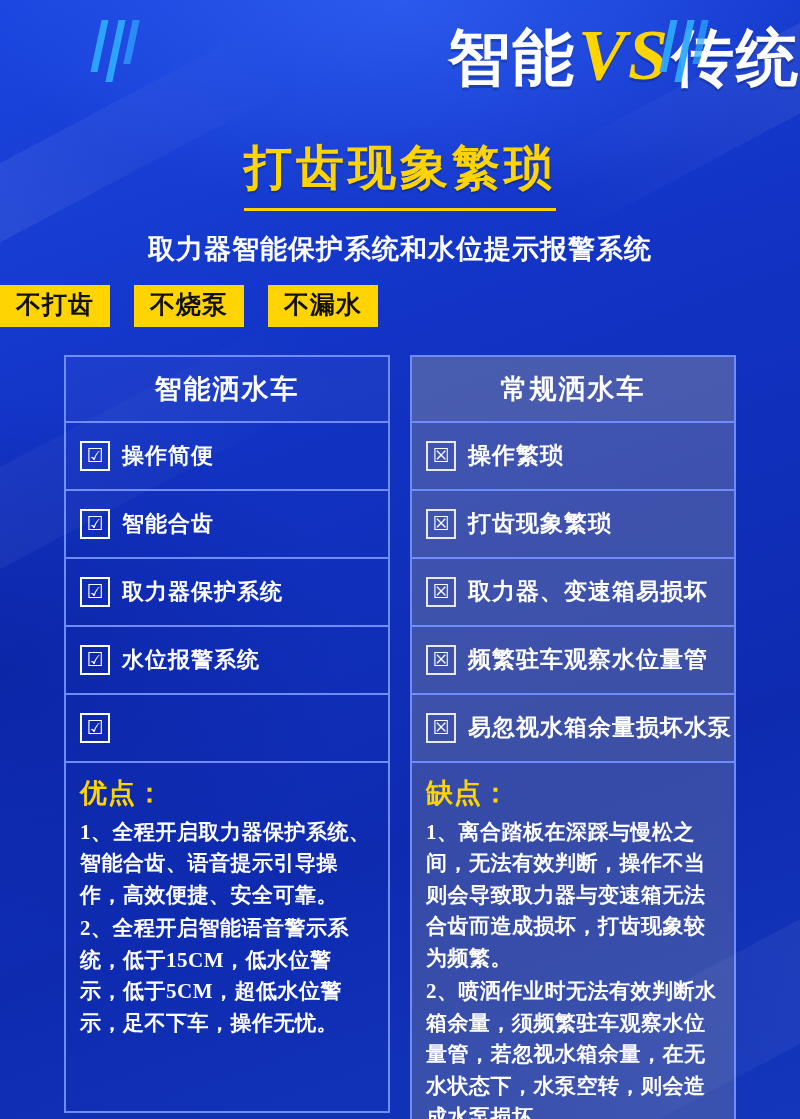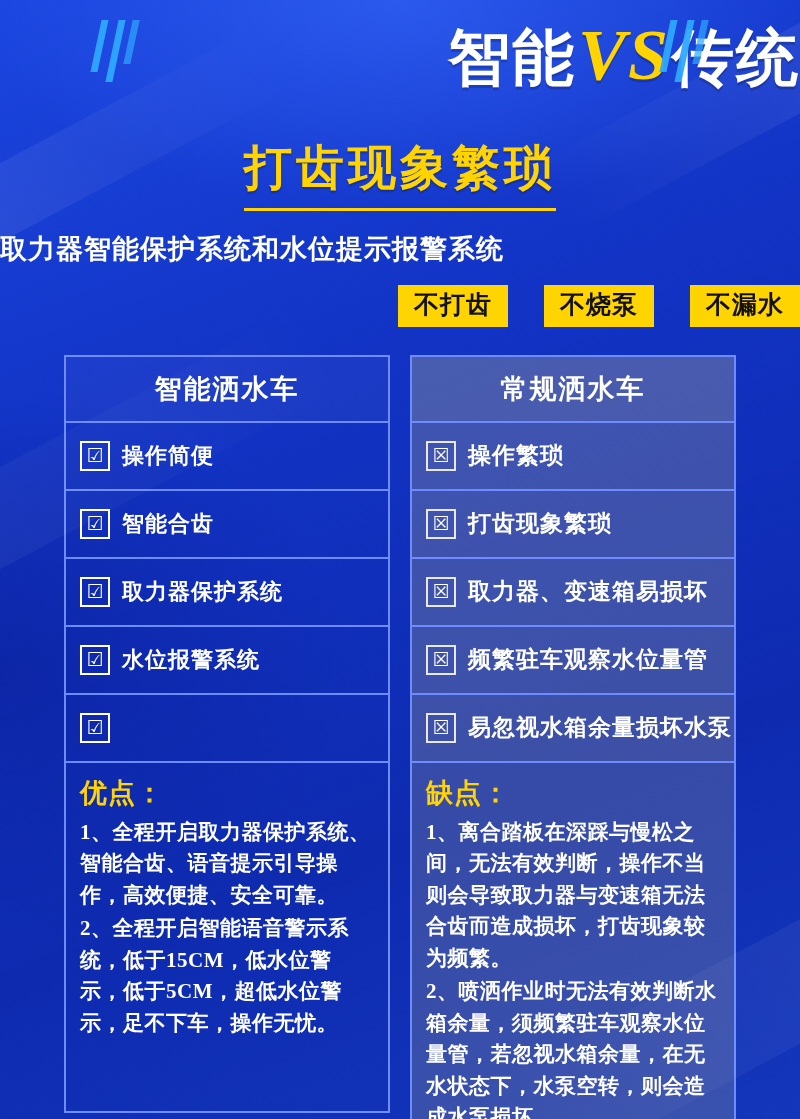--- a/index.html
+++ b/index.html
@@ -87,31 +87,32 @@
     font-family: "Liberation Serif", serif;
     font-weight: bold;
     font-size: 48px;
     color: #ffd400;
     letter-spacing: 4px;
     padding-bottom: 8px;
     border-bottom: 3px solid #ffd400;
     text-shadow: 0 2px 2px rgba(0,0,0,0.25);
   }
   .desc {
+    text-align: center;
     margin-top: 20px;
     font-family: "Liberation Serif", serif;
     font-weight: bold;
     font-size: 27px;
     color: #ffffff;
     letter-spacing: 1px;
   }
   .tags {
     display: flex;
-    justify-content: flex-end;
-    gap: 36px;
+    justify-content: flex-start;
+    gap: 24px;
     margin-top: 18px;
   }
   .tag {
     background: #ffd400;
     color: #111111;
     font-family: "Liberation Serif", serif;
     font-weight: bold;
     font-size: 25px;
     padding: 6px 16px 8px 16px;
     letter-spacing: 1px;

